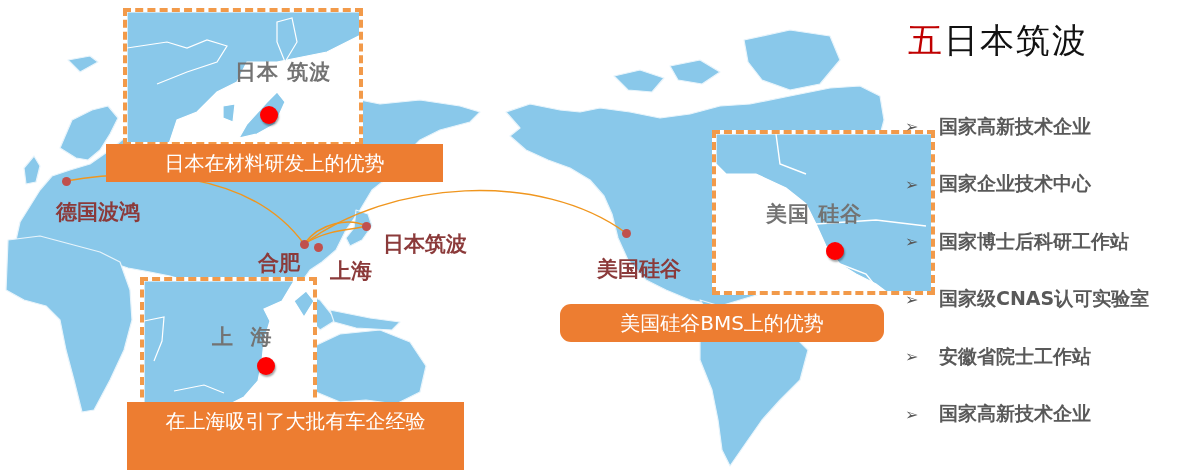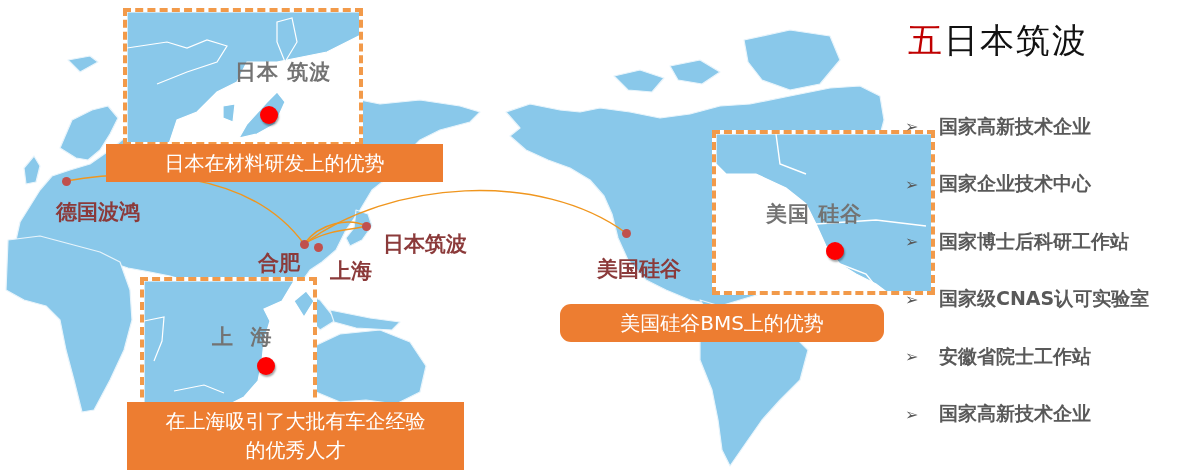--- a/index.html
+++ b/index.html
@@ -103,21 +103,20 @@
     <g fill="none" stroke="#ffffff" stroke-width="1.2">
       <path d="M0 40 L20 36 L18 60 L10 80"></path>
       <path d="M30 110 L60 104 L80 112"></path>
     </g>
   </svg>
   <div class="inset-title" style="left:68px; top:42px; white-space:pre;">上  海</div>
   <div class="red-dot" style="left:113px; top:76px;"></div>
 </div>
 <div class="caption" style="left:127px; top:402px; width:337px; height:86px; padding-top:5px; line-height:29px;">
   <div>在上海吸引了大批有车企经验</div>
-  <div>的优秀人才</div>
 </div>
 
 <div class="inset" style="left:676px; top:130px; width:223px; height:165px;margin-left:36px;">
   <svg width="223" height="165" viewBox="0 0 223 165">
     <g fill="#89c8ea" stroke="#ffffff" stroke-width="1.2">
       <path d="M0 0 L223 0 L223 165 L180 165 L160 150 L140 140 L124 130 L110 112 L100 90 L90 70 L70 54 L40 40 L10 40 L0 30 Z"></path>
     </g>
     <g fill="none" stroke="#ffffff" stroke-width="1.4">
       <path d="M60 0 L64 30 L90 40"></path>
       <path d="M100 90 L160 86 L210 92"></path>

